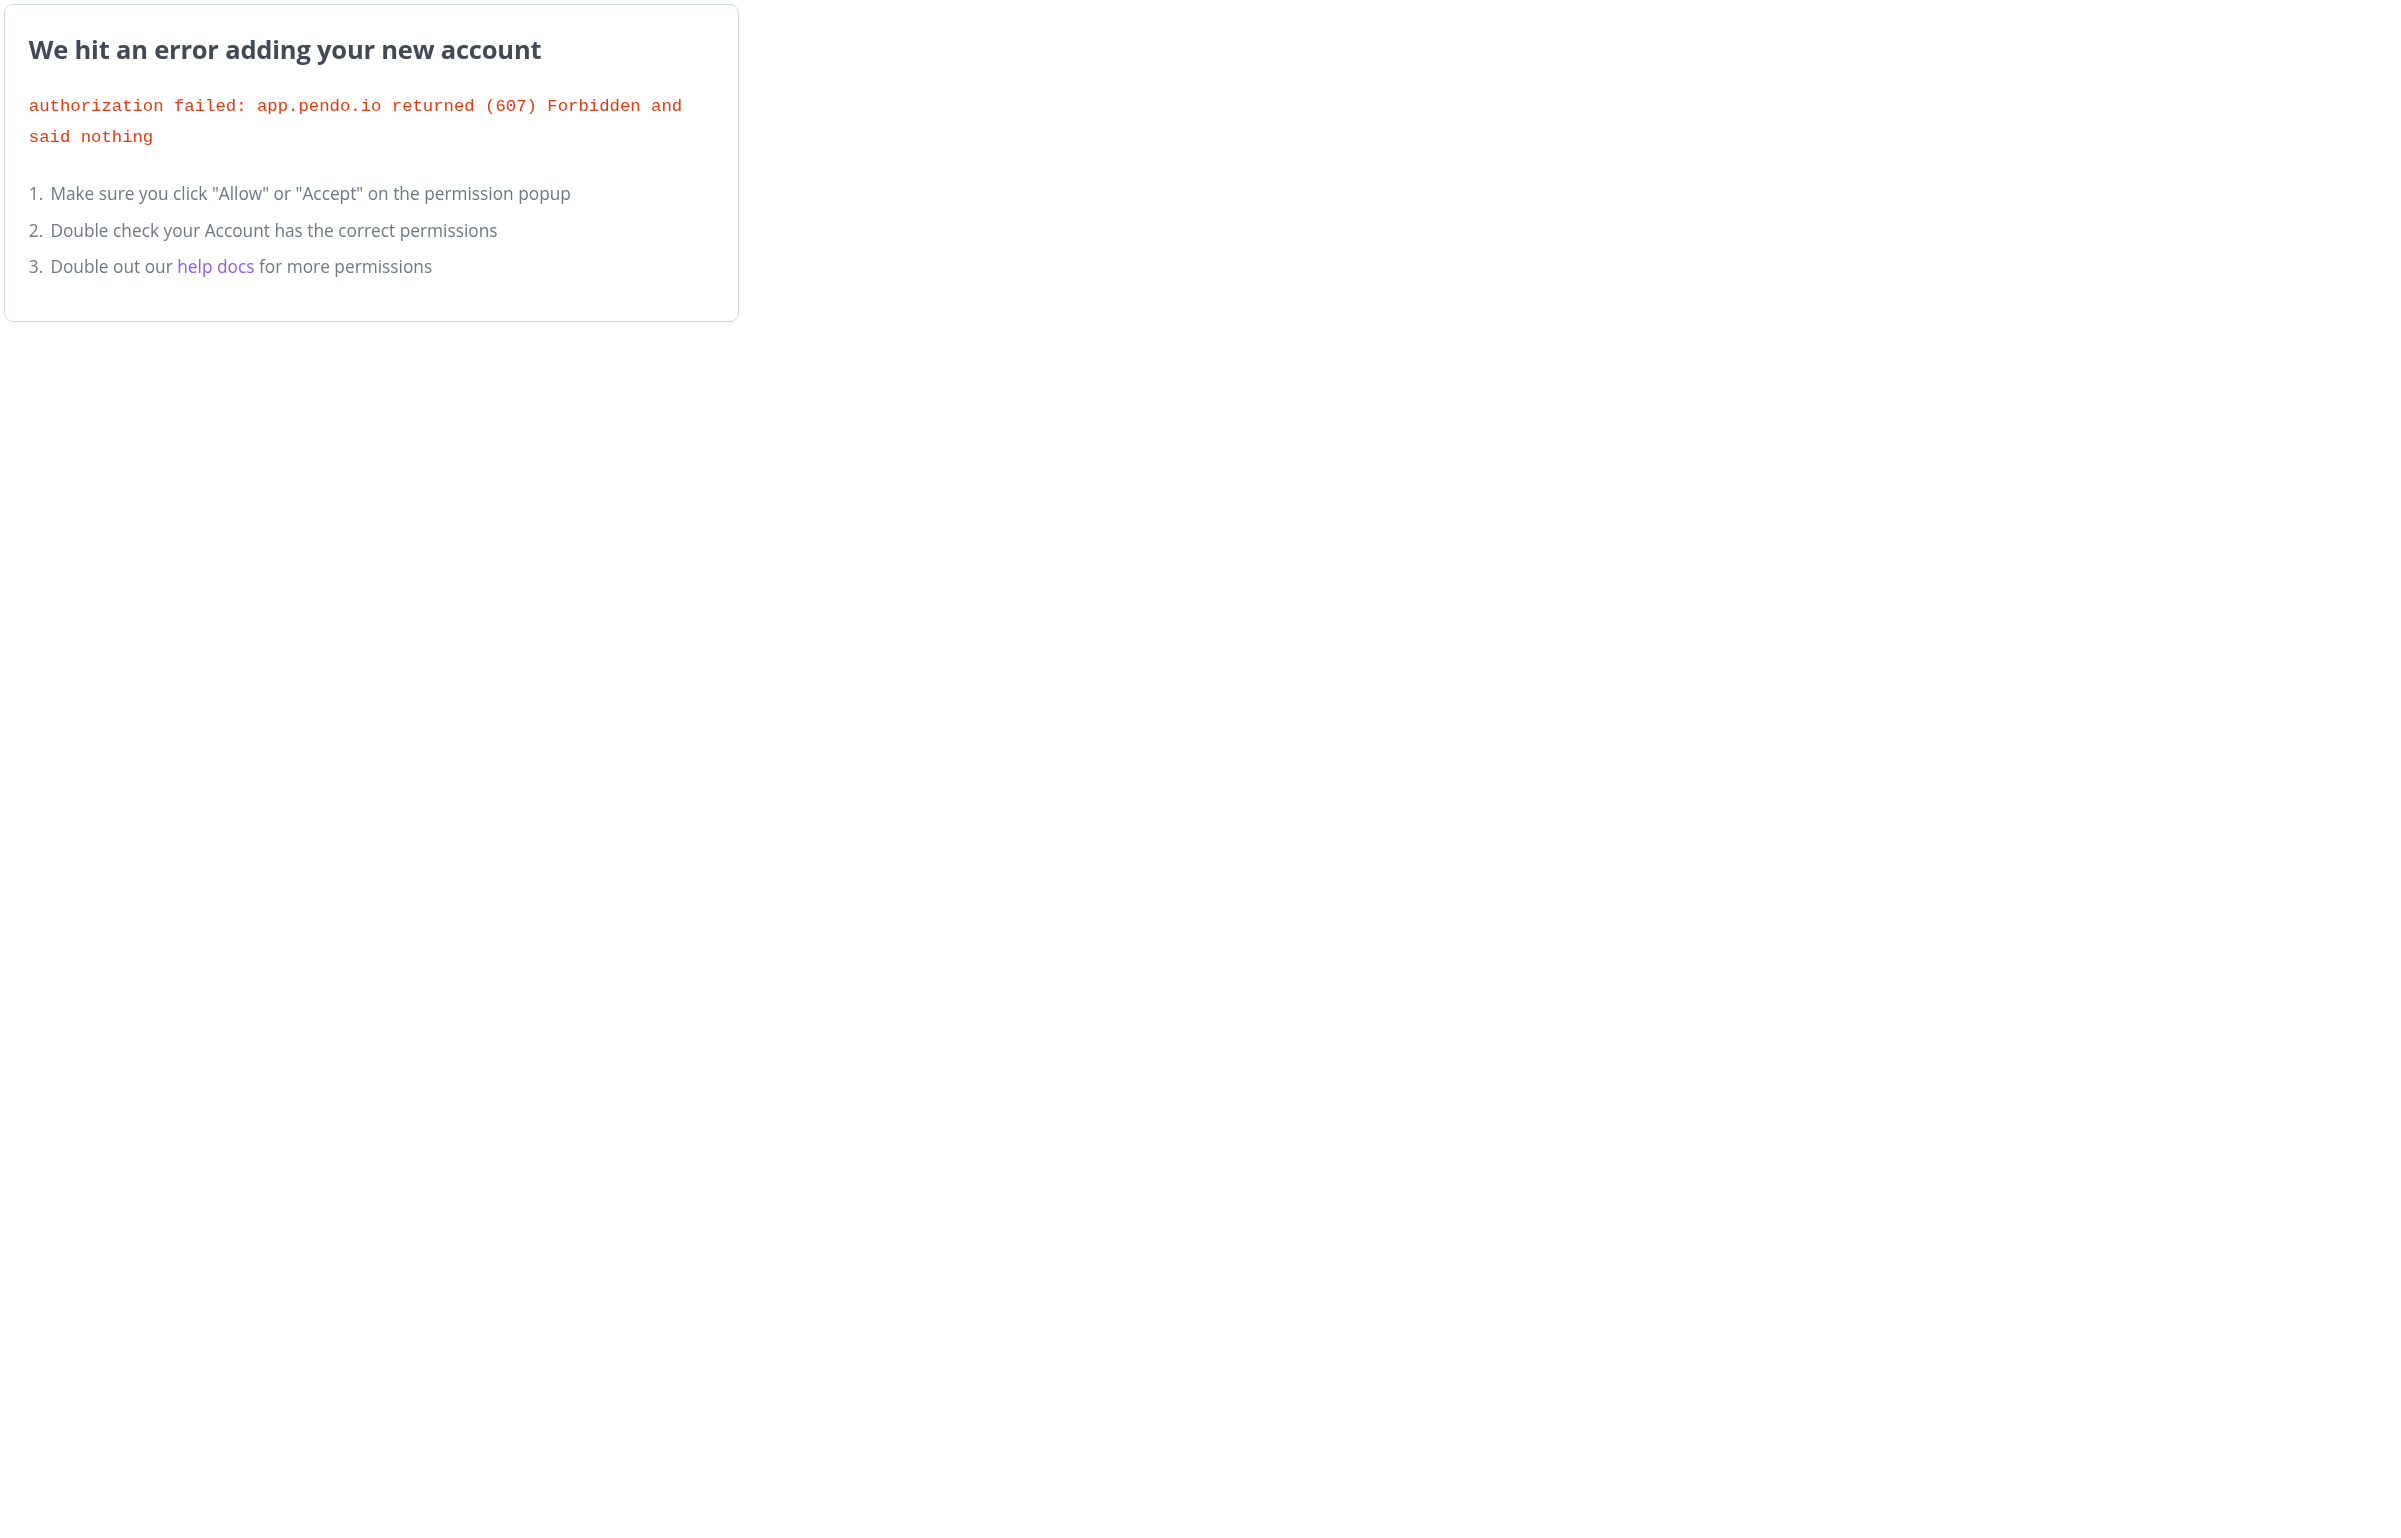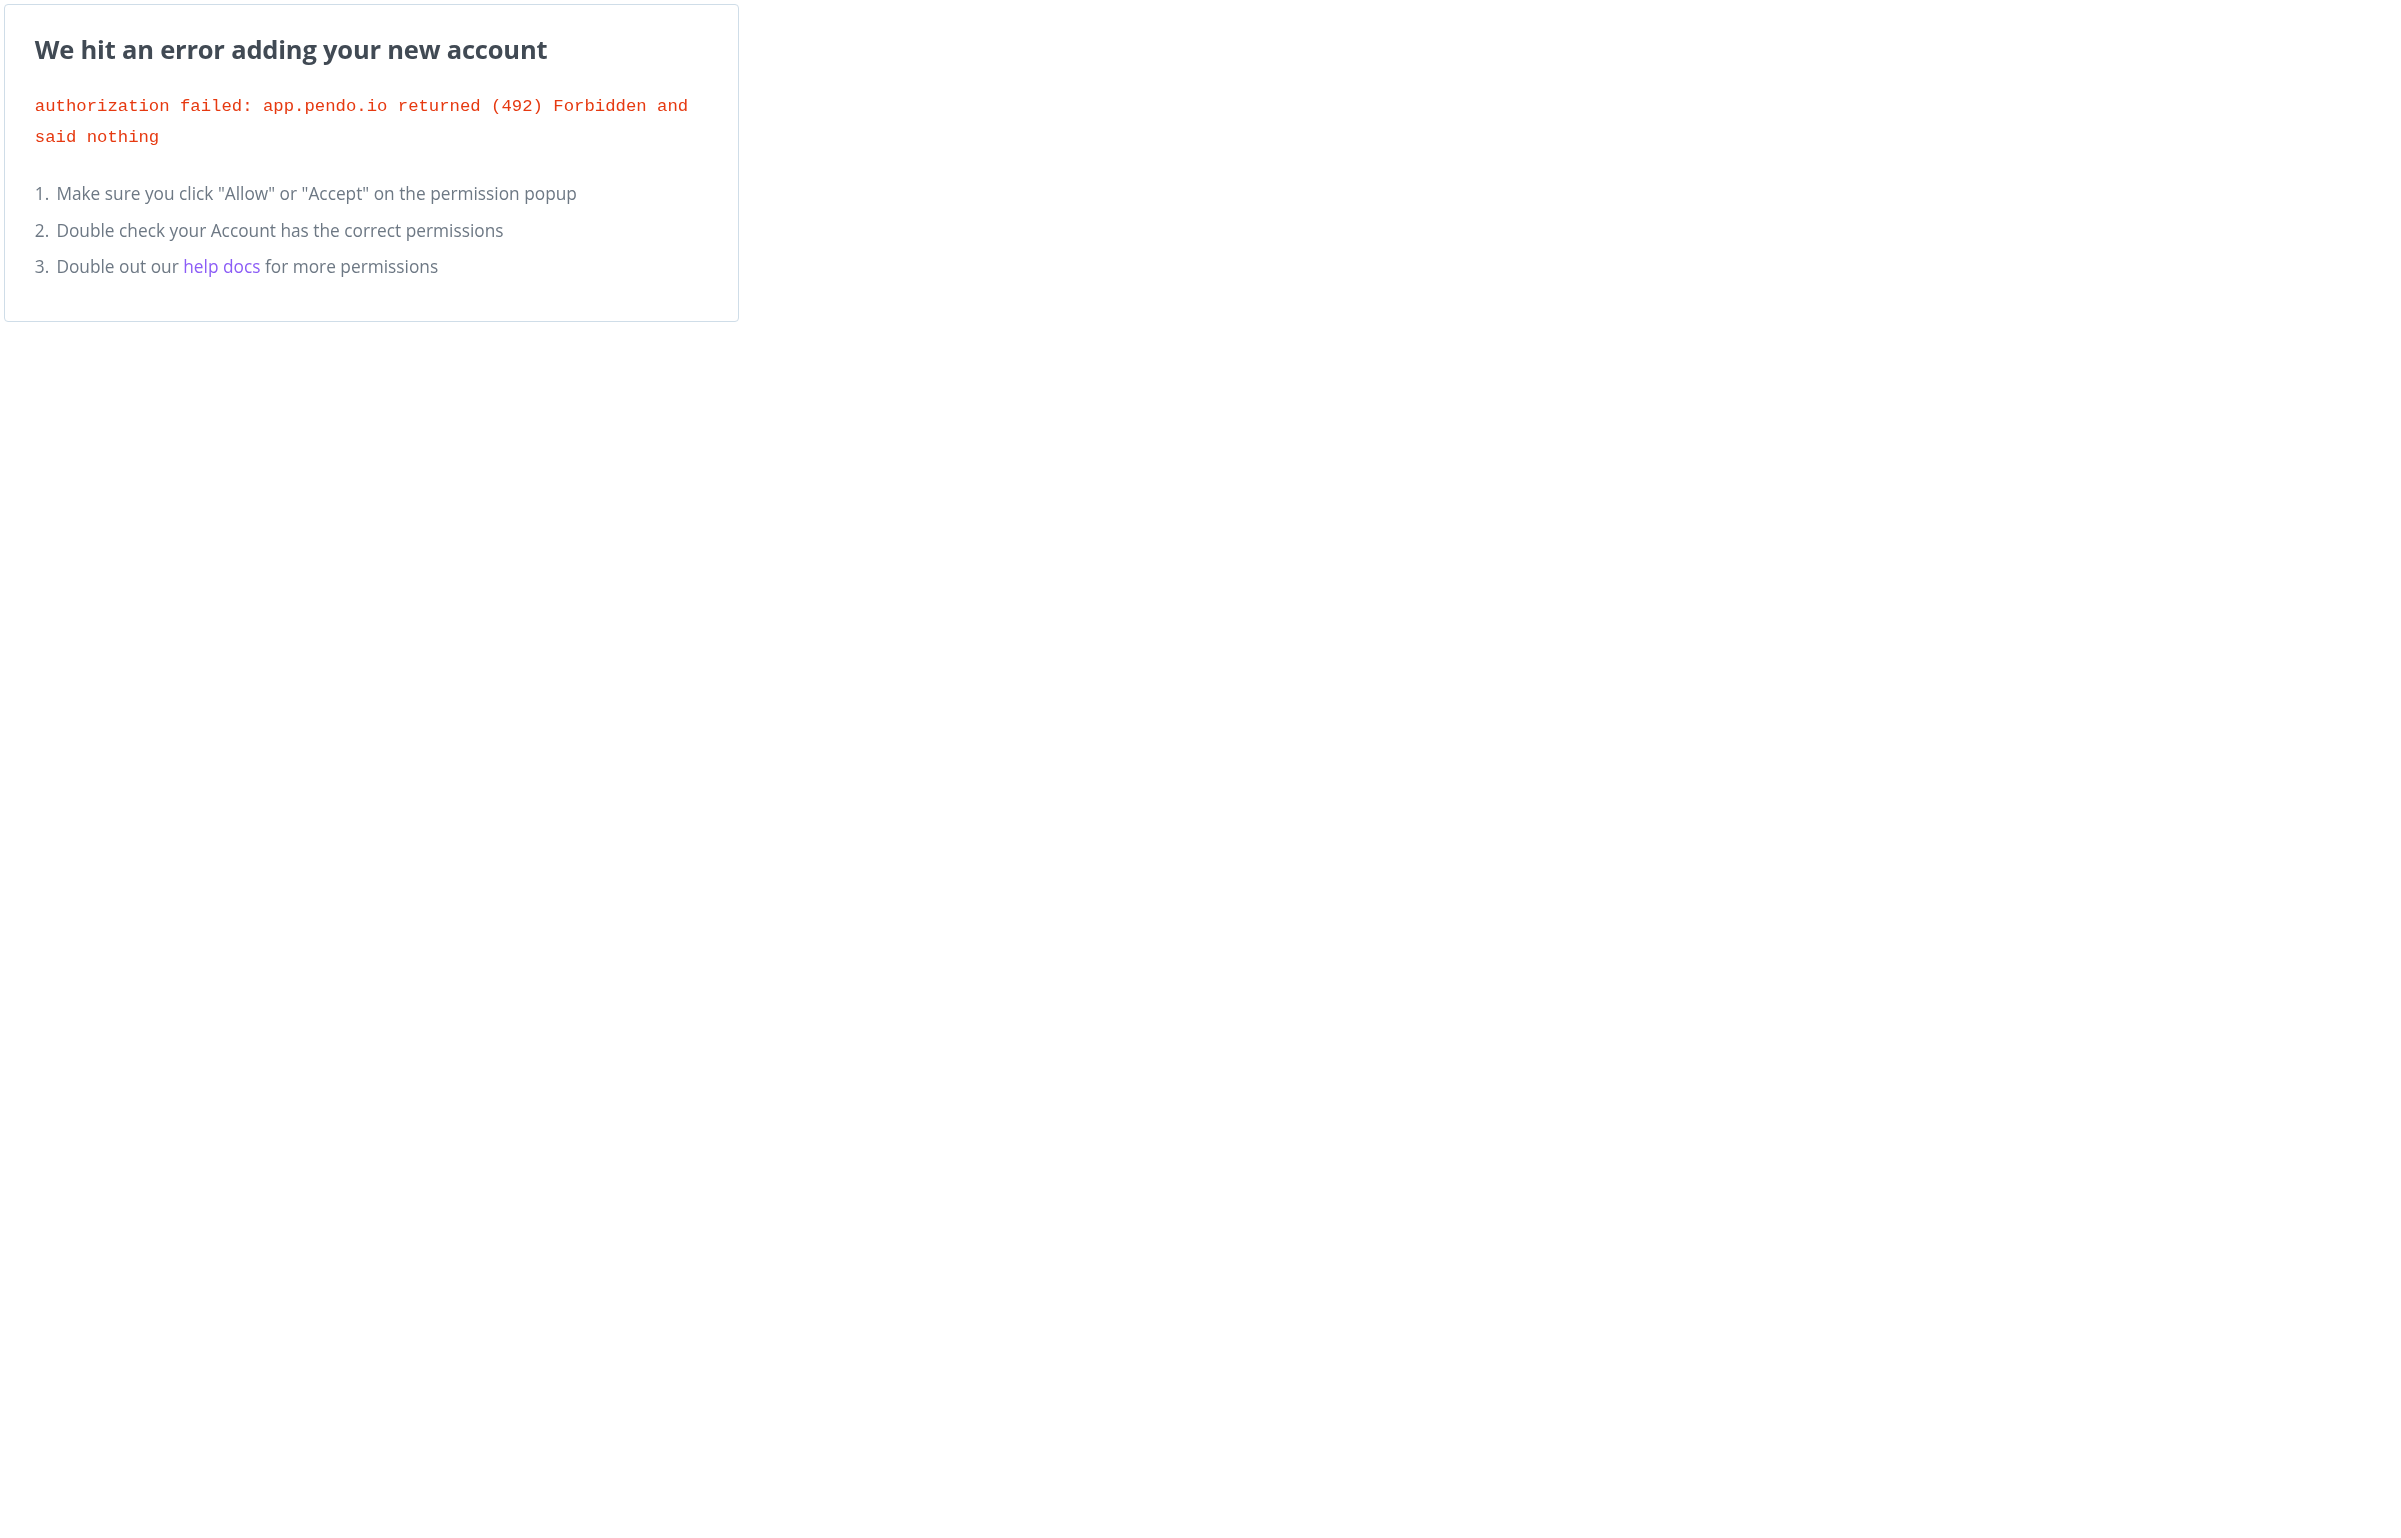--- a/index.html
+++ b/index.html
@@ -9,23 +9,23 @@
     }
     
     body {
       font-family: "Open Sans", -apple-system, BlinkMacSystemFont, "Segoe UI", Roboto, Helvetica, Arial, sans-serif;
       background: #ffffff;
       padding: 3.8px;
     }
     
     .error-card {
       border: 0.5px solid #cfdde8;
-      border-radius: 4px;
+      border-radius: 9px;
       background: #ffffff;
-      padding: 29px 29px 29px 30px;
+      padding: 29px 29px 29px 24px;
       max-width: 735px;
     }
     
     .page-title {
       font-size: 25.5px;
       font-weight: 700;
       color: #414a54;
       margin-bottom: 28px;
       line-height: 1.2;
       letter-spacing: -0.2px;
@@ -75,21 +75,21 @@
       text-decoration: none;
       cursor: pointer;
     }
   </style>
 </head>
 <body>
 
 <div class="error-card">
   <h1 class="page-title">We hit an error adding your new account</h1>
 
-  <div class="error-message">authorization failed: app.pendo.io returned (492) Forbidden and said nothing</div>
+  <div class="error-message">authorization failed: app.pendo.io returned (607) Forbidden and said nothing</div>
 
 
   <ol class="steps-list">
     <li>Make sure you click "Allow" or "Accept" on the permission popup</li>
     <li>Double check your Account has the correct permissions</li>
     <li><span>Double out our </span><a class="help-link">help docs</a><span> for more permissions</span></li>
   </ol>
 </div>
 
 

